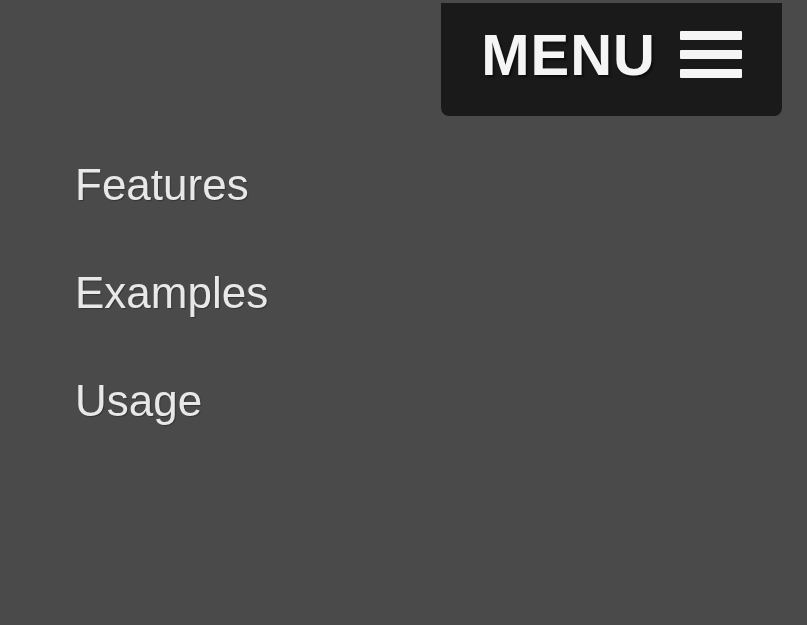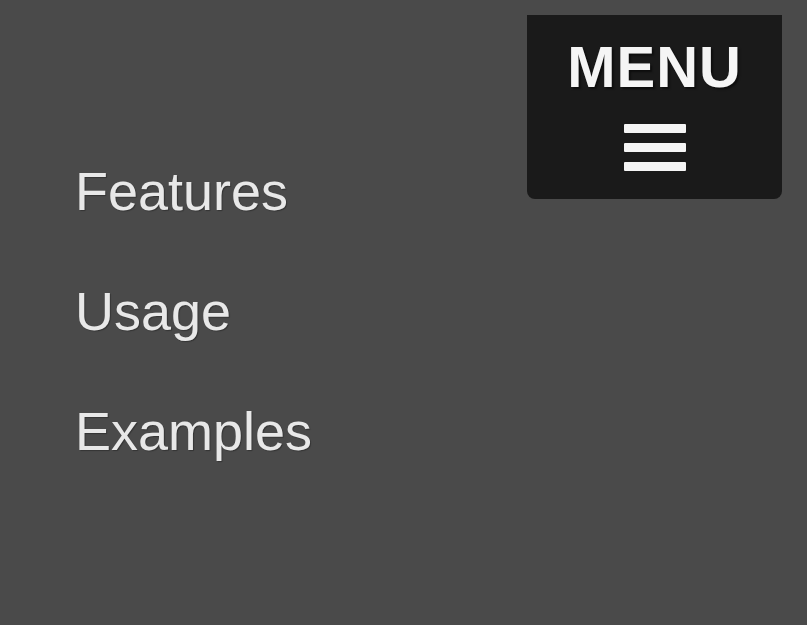--- a/index.html
+++ b/index.html
@@ -10,30 +10,29 @@
     body {
       width: 807px;
       height: 625px;
       background-color: #4a4a4a;
       font-family: 'Segoe UI', 'Helvetica Neue', Arial, sans-serif;
       position: relative;
       overflow: hidden;
     }
     .menu-button {
       position: absolute;
-      top: 15px;
+      top: 3px;
       right: 25px;
       background-color: #1a1a1a;
       padding: 18px 40px 28px 40px;
       border-radius: 0 0 8px 8px;
       display: flex;
       align-items: center;
       gap: 24px;
       cursor: pointer;
-      flex-direction: column;
     }
     .menu-label {
       color: #f5f5f5;
       font-size: 58px;
       font-weight: 700;
       letter-spacing: 1px;
       text-shadow: 2px 2px 2px rgba(0,0,0,0.5);
     }
     .hamburger-icon {
       display: flex;
@@ -47,21 +46,21 @@
       border-radius: 1px;
     }
     .nav-list {
       position: absolute;
       top: 160px;
       left: 75px;
       list-style: none;
     }
     .nav-item {
       color: #e8e8e8;
-      font-size: 54px;
+      font-size: 44px;
       font-weight: 400;
       margin-bottom: 58px;
       cursor: pointer;
       text-shadow: 1px 1px 1px rgba(0,0,0,0.3);
     }
   </style>
 </head>
 <body>
 
 <div class="menu-button">
@@ -71,18 +70,18 @@
     <span class="bar"></span>
     <span class="bar"></span>
   </span>
 </div>
 
 <ul class="nav-list">
   <li class="nav-item">
     <span>Features</span>
   </li>
   <li class="nav-item">
-    <span>Usage</span>
+    <span>Examples</span>
   </li>
   <li class="nav-item">
-    <span>Examples</span>
+    <span>Usage</span>
   </li>
 </ul>
 
 </body></html>

